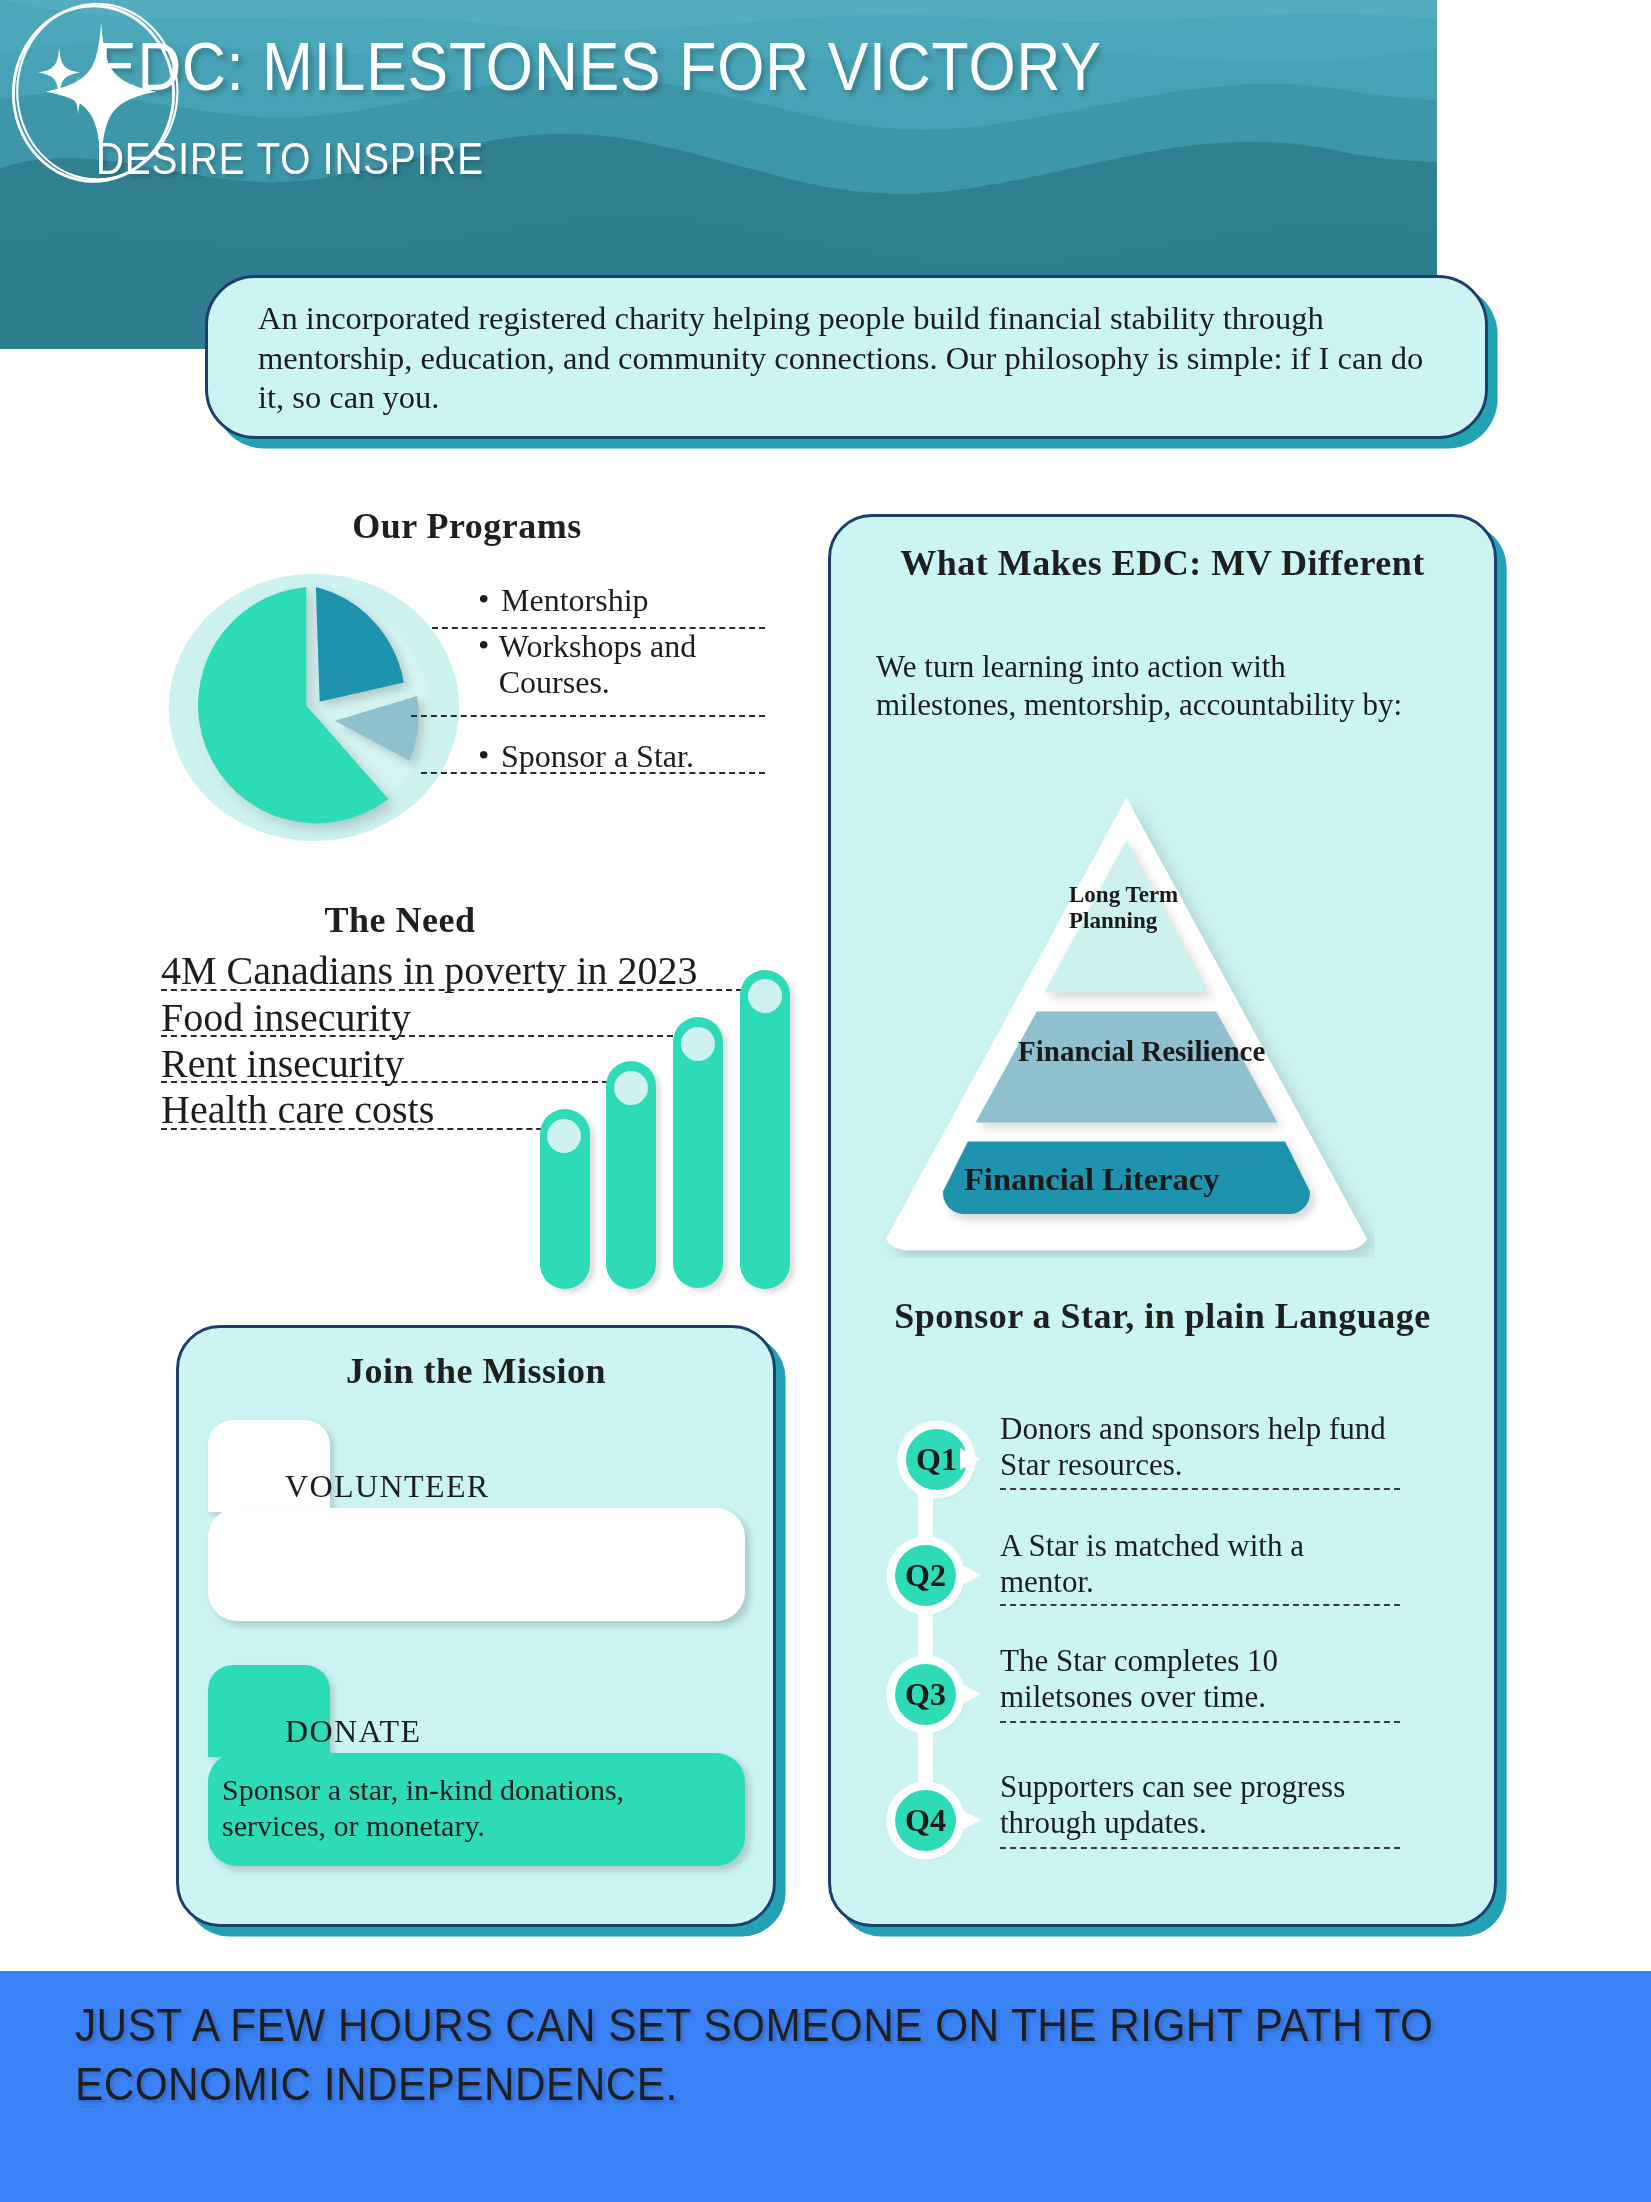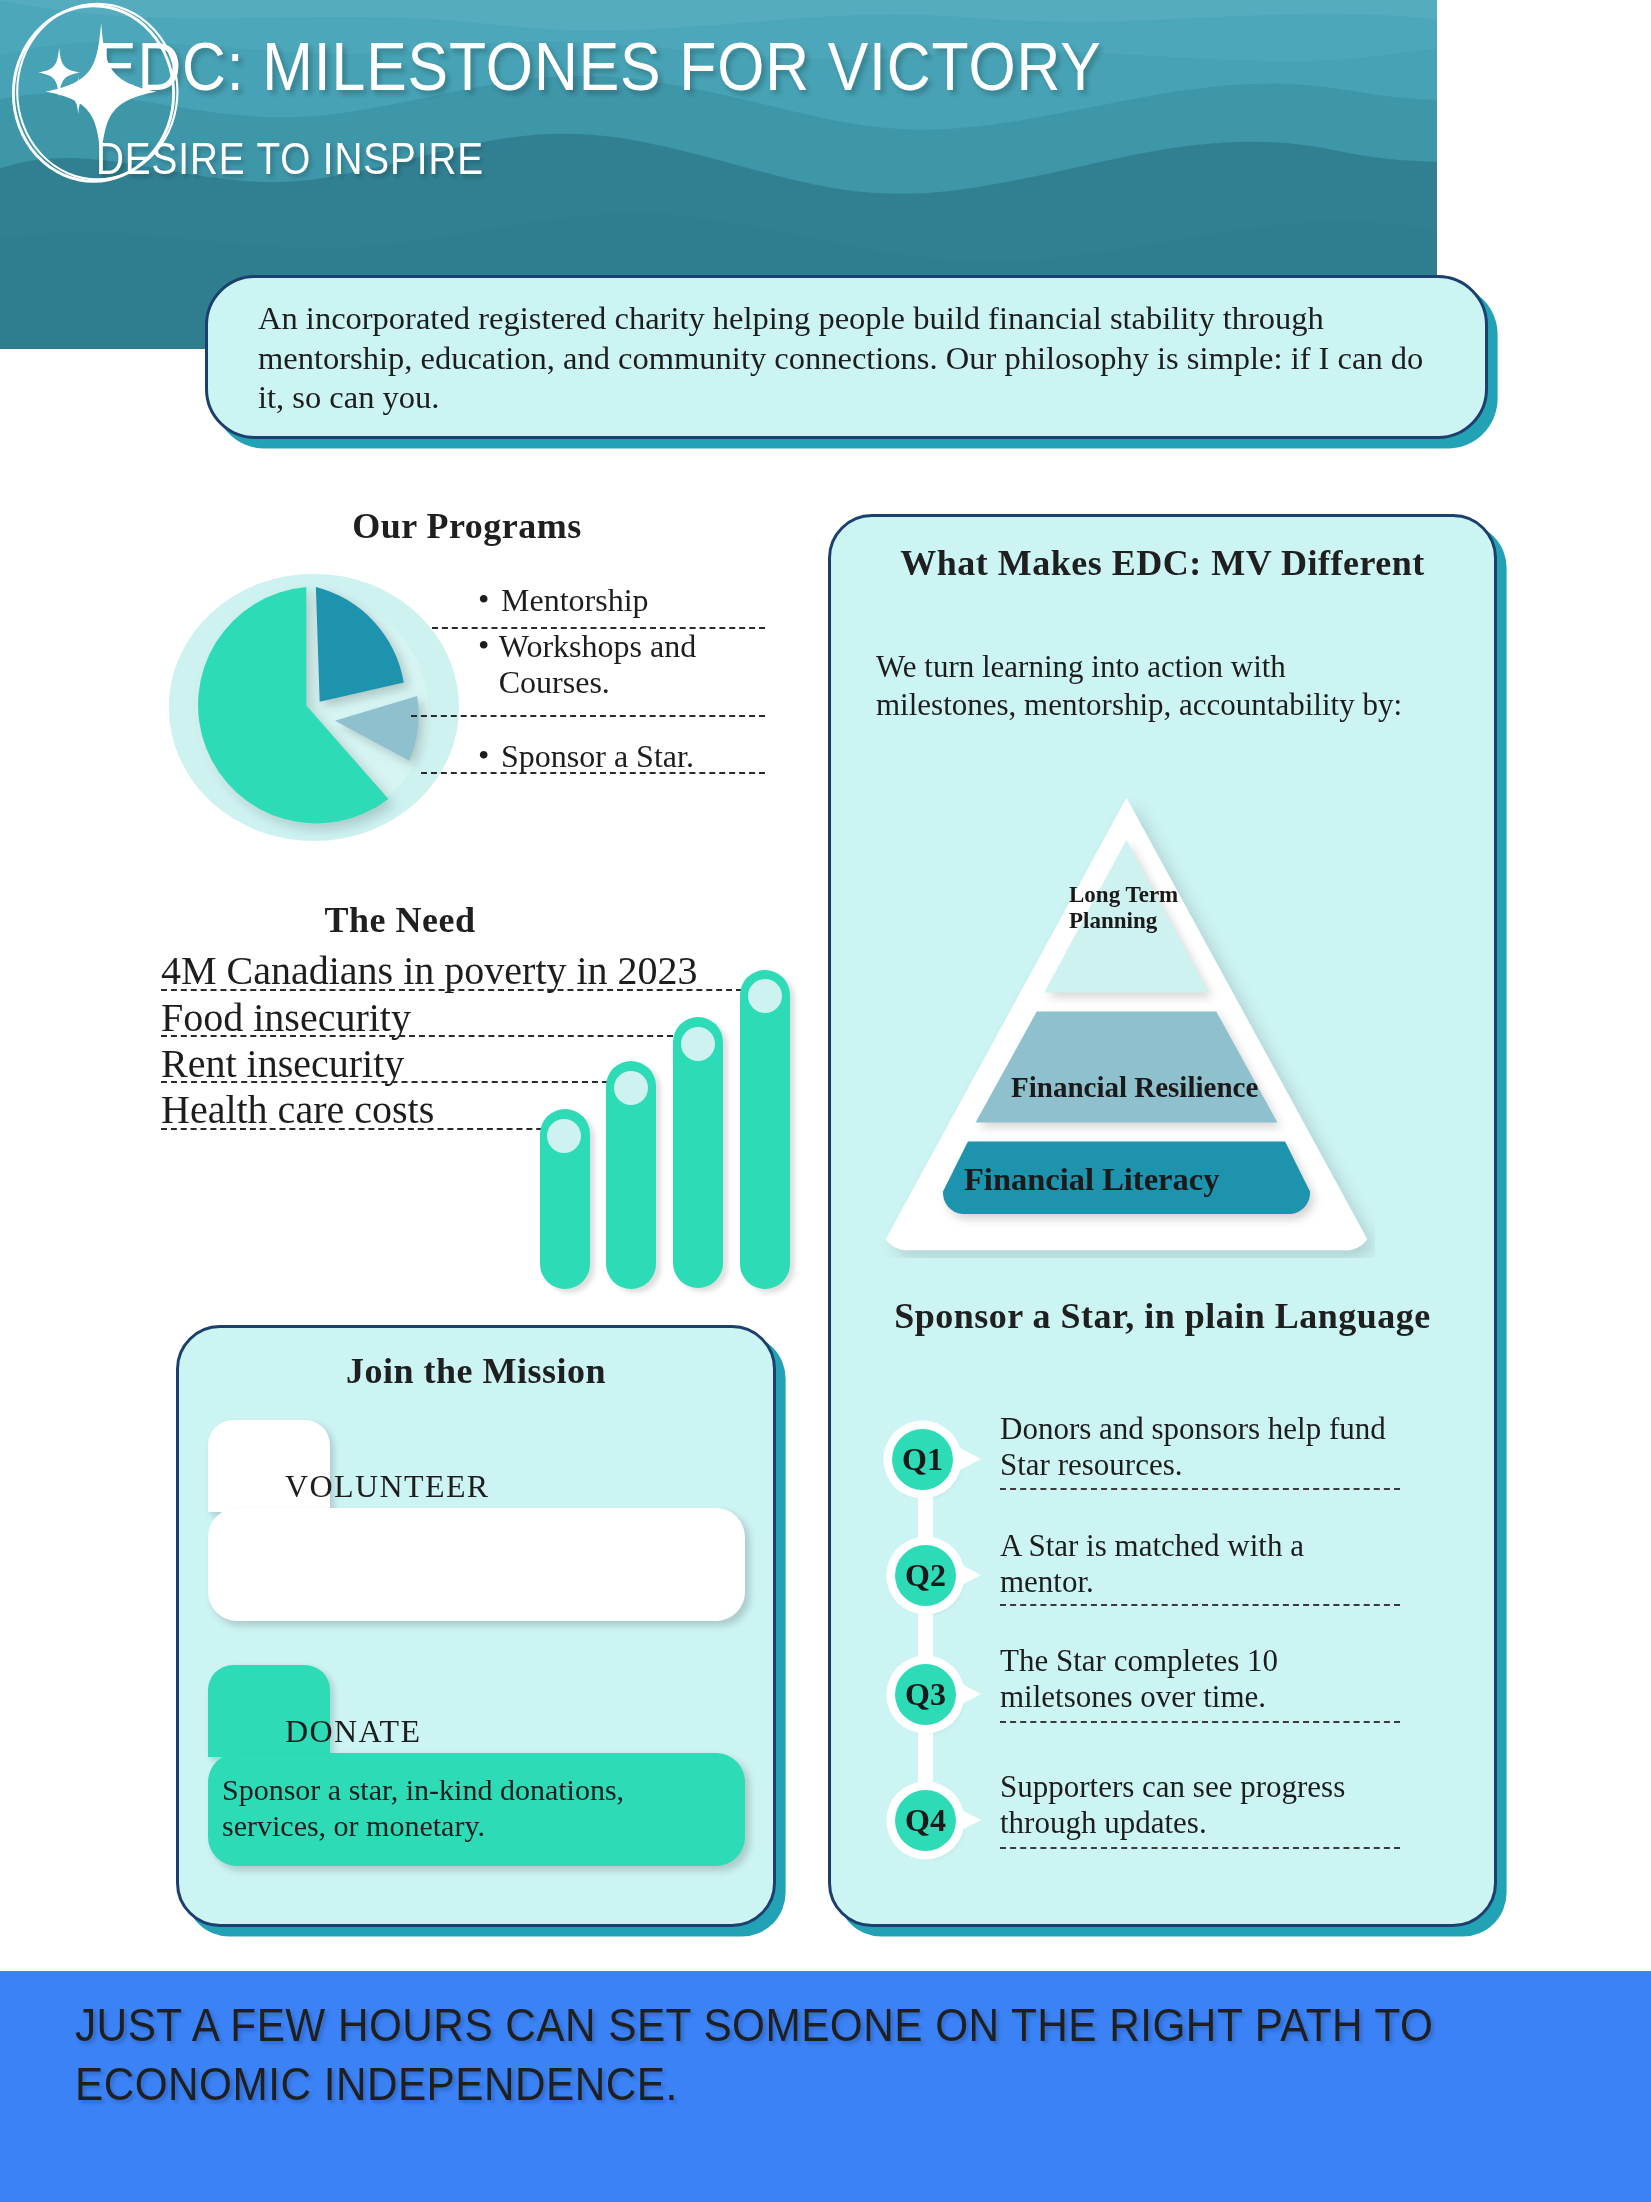--- a/index.html
+++ b/index.html
@@ -236,30 +236,30 @@
   <div class="wmd-body">We turn learning into action with milestones, mentorship, accountability by:</div>
 
   <div class="pyr">
     <svg width="497" height="468" viewBox="0 0 520 490">
       <path d="M260,8 L512,470 A26,26 0 0 1 488,482 L32,482 A26,26 0 0 1 8,470 Z" fill="#ffffff" style="filter:drop-shadow(8px 8px 8px rgba(0,0,0,.14))"></path>
       <path d="M260,52 L174,212 L346,212 Z" fill="#cdf2f0" style="filter:drop-shadow(4px 5px 5px rgba(0,0,0,.16))"></path>
       <path d="M166,232 L354,232 L418,348 L102,348 Z" fill="#8fc0ce" style="filter:drop-shadow(4px 5px 5px rgba(0,0,0,.16))"></path>
       <path d="M94,368 L426,368 L452,420 A22,22 0 0 1 432,444 L88,444 A22,22 0 0 1 68,420 Z" fill="#1d93ad" style="filter:drop-shadow(4px 5px 5px rgba(0,0,0,.18))"></path>
     </svg>
     <div class="pyr-text" style="left:191px;top:92px;width:115px;font-size:23px;line-height:1.15;">Long Term Planning</div>
-    <div class="pyr-text" style="left:133px;top:244px;width:249px;font-size:29px;line-height:1.18;margin-top:36px;">Financial Resilience</div>
+    <div class="pyr-text" style="left:140px;top:244px;width:249px;font-size:29px;line-height:1.18;">Financial Resilience</div>
     <div class="pyr-text" style="left:86px;top:371px;width:325px;font-size:32.5px;">Financial Literacy</div>
   </div>
 
   <div class="sec-title sas-title">Sponsor a Star, in plain Language</div>
 
   <div class="tl">
     <div class="tl-line" style="top:40px;height:411px;"></div>
 
-    <div class="tl-node" style="left:16px;top:32.5px;text-align:center;">Q1</div>
+    <div class="tl-node" style="left:30px;top:32.5px;text-align:center;">Q1</div>
     <div class="tl-tail" style="left:84px;top:52px;"></div>
     <div class="tl-text" style="left:124px;top:15.3px;width:401px;">Donors and sponsors help fund Star resources.</div>
     <div class="tl-dash" style="left:124px;top:92px;width:400px;"></div>
 
     <div class="tl-node" style="left:19px;top:149px;">Q2</div>
     <div class="tl-tail" style="left:84px;top:168px;"></div>
     <div class="tl-text" style="left:124px;top:132px;width:401px;">A Star is matched with a mentor.</div>
     <div class="tl-dash" style="left:124px;top:208px;width:400px;"></div>
 
     <div class="tl-node" style="left:19px;top:268px;">Q3</div>

